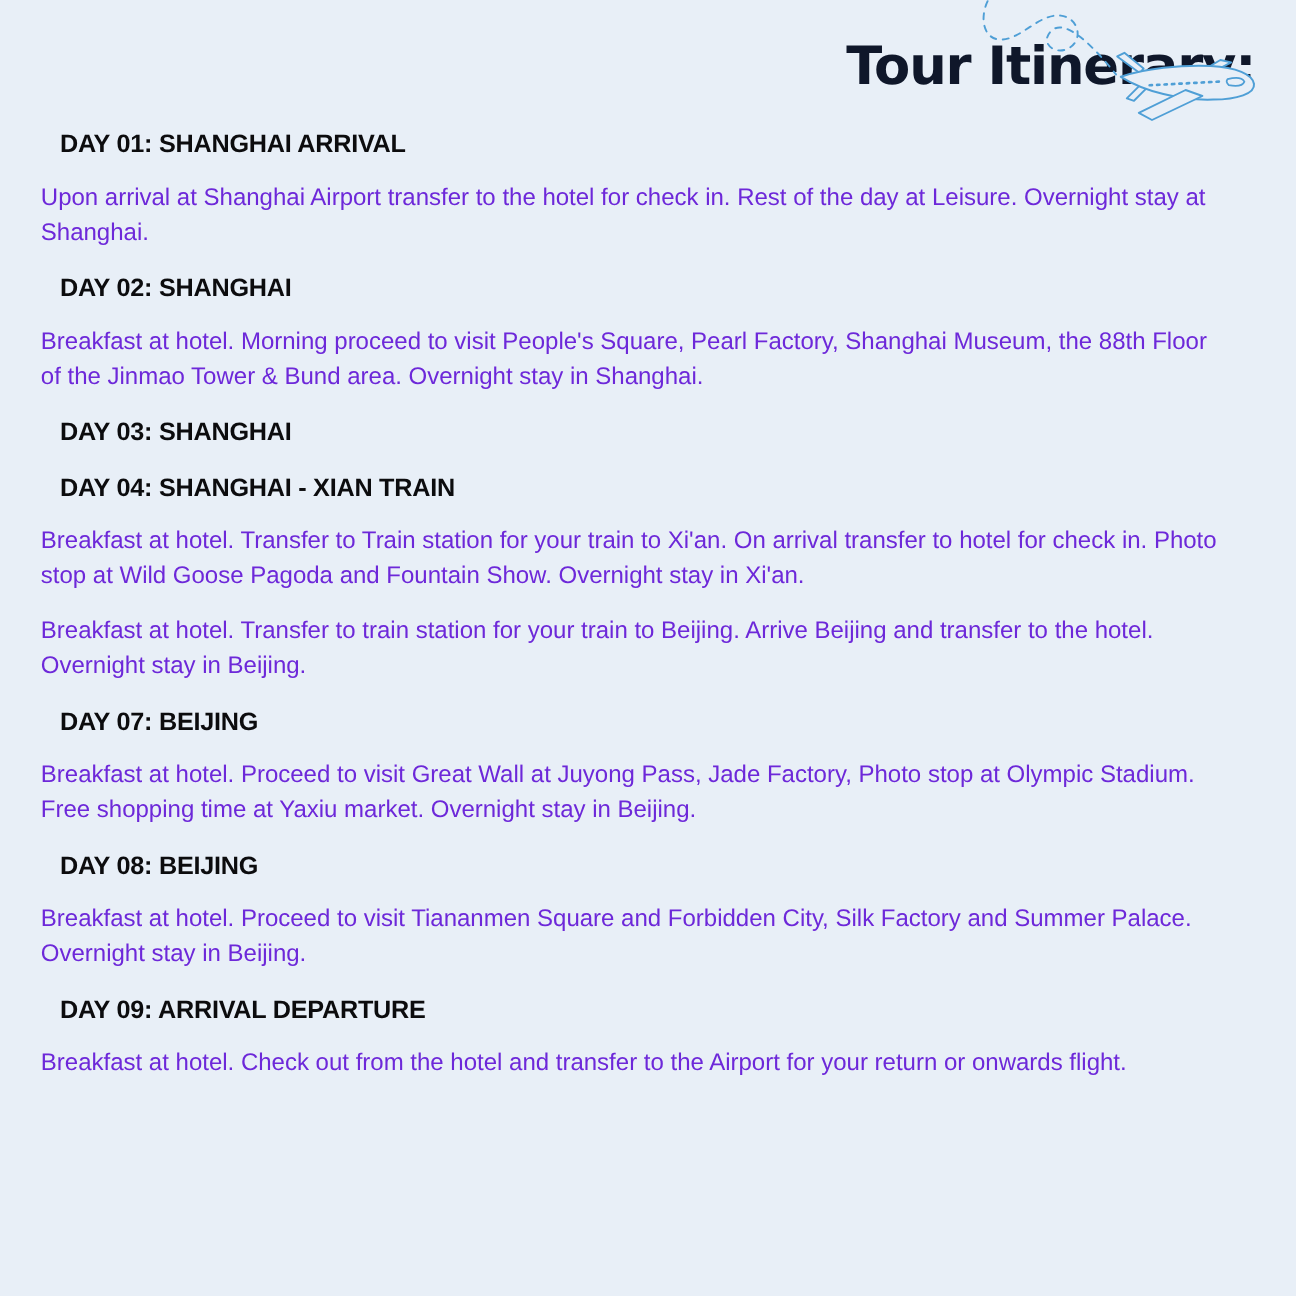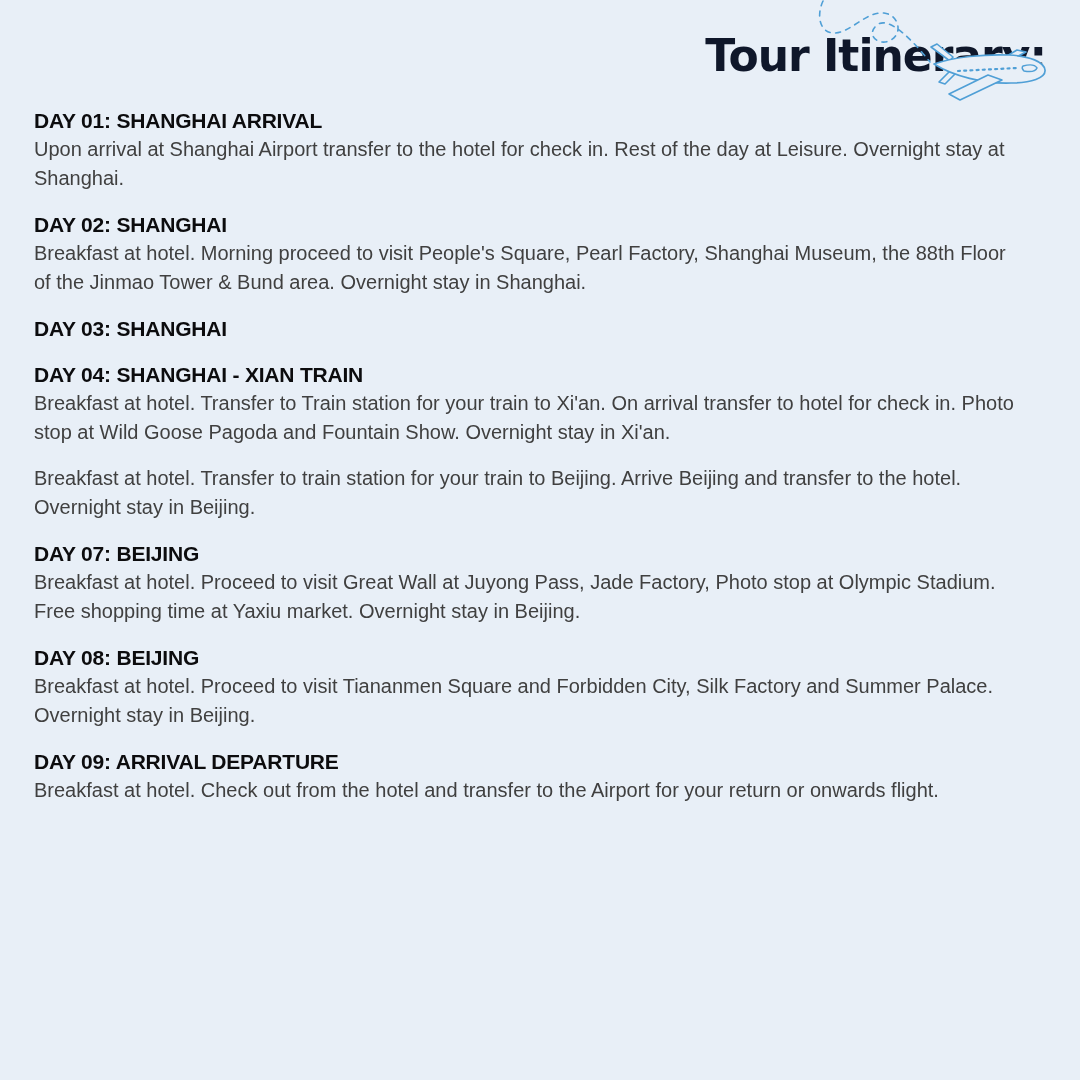--- a/index.html
+++ b/index.html
@@ -45,26 +45,26 @@
   }
   .day-section {
     margin-bottom: 17px;
   }
   .day-heading {
     font-size: 21px;
     font-weight: 700;
     letter-spacing: -0.2px;
     color: #0c0c0e;
     line-height: 29px;
-    margin: 0;
+    margin: 16px;
   }
   .day-desc {
     font-size: 20px;
     font-weight: 400;
-    color: #404040;
+    color: #6d28d9;
     line-height: 29px;
     margin: 0;
   }
 </style>
 </head>
 <body>
 
 <div class="page">
 
   <svg class="plane-art" viewBox="800 0 280 118">

